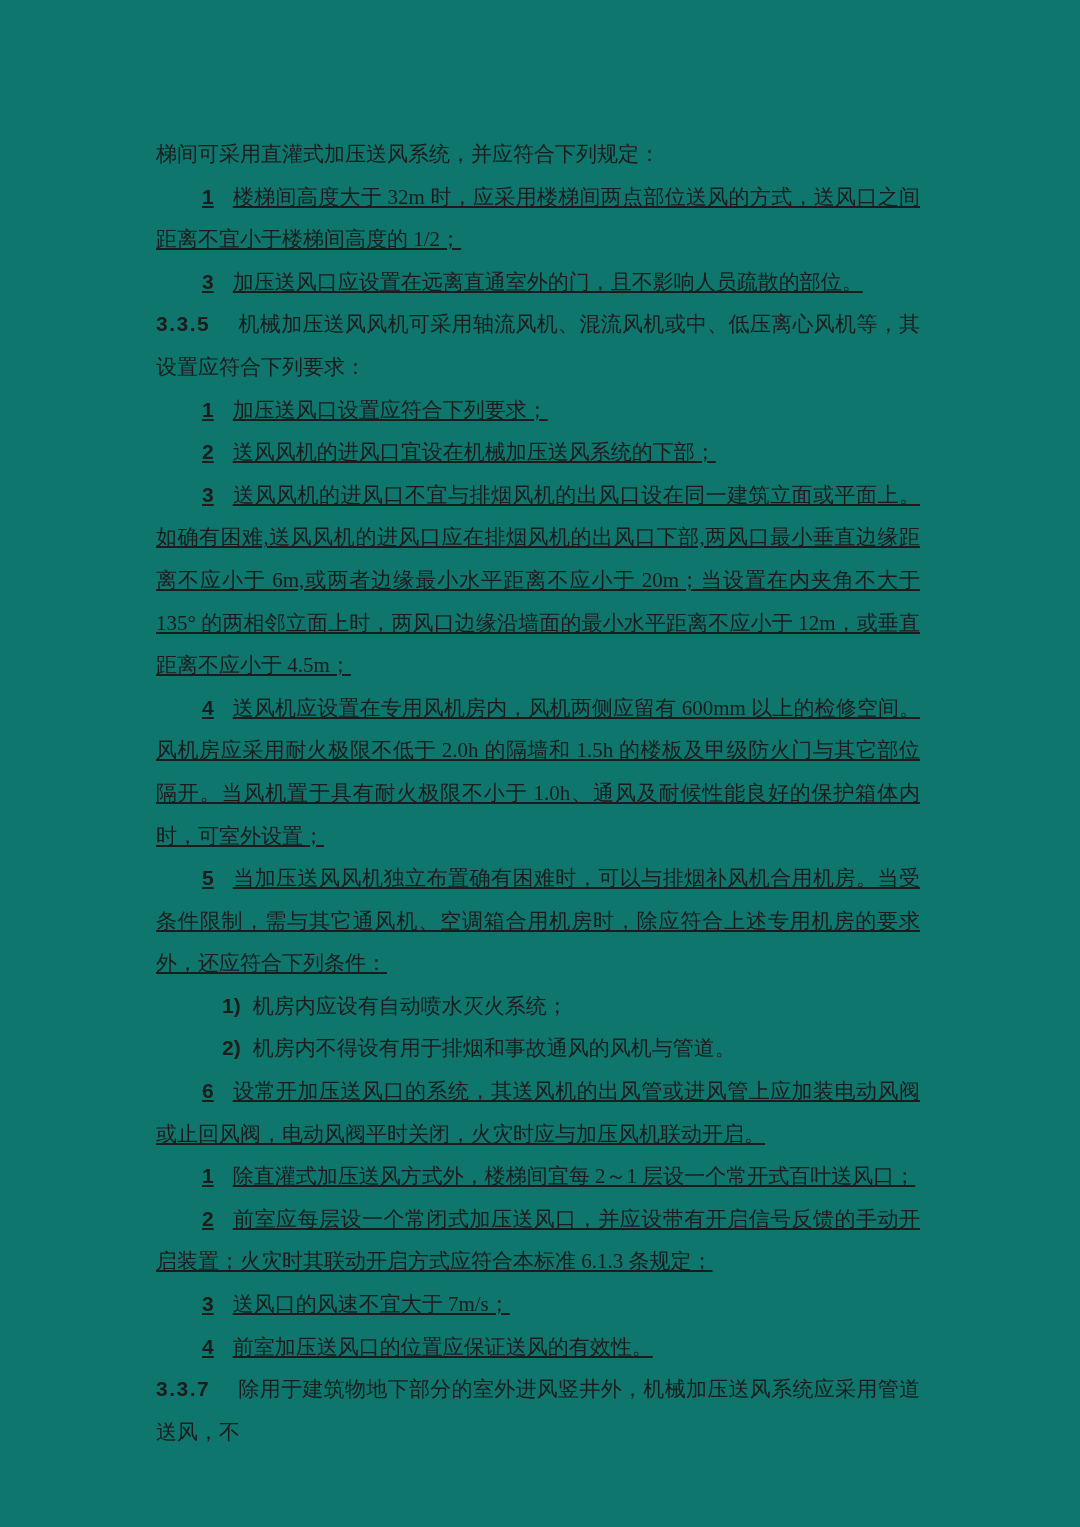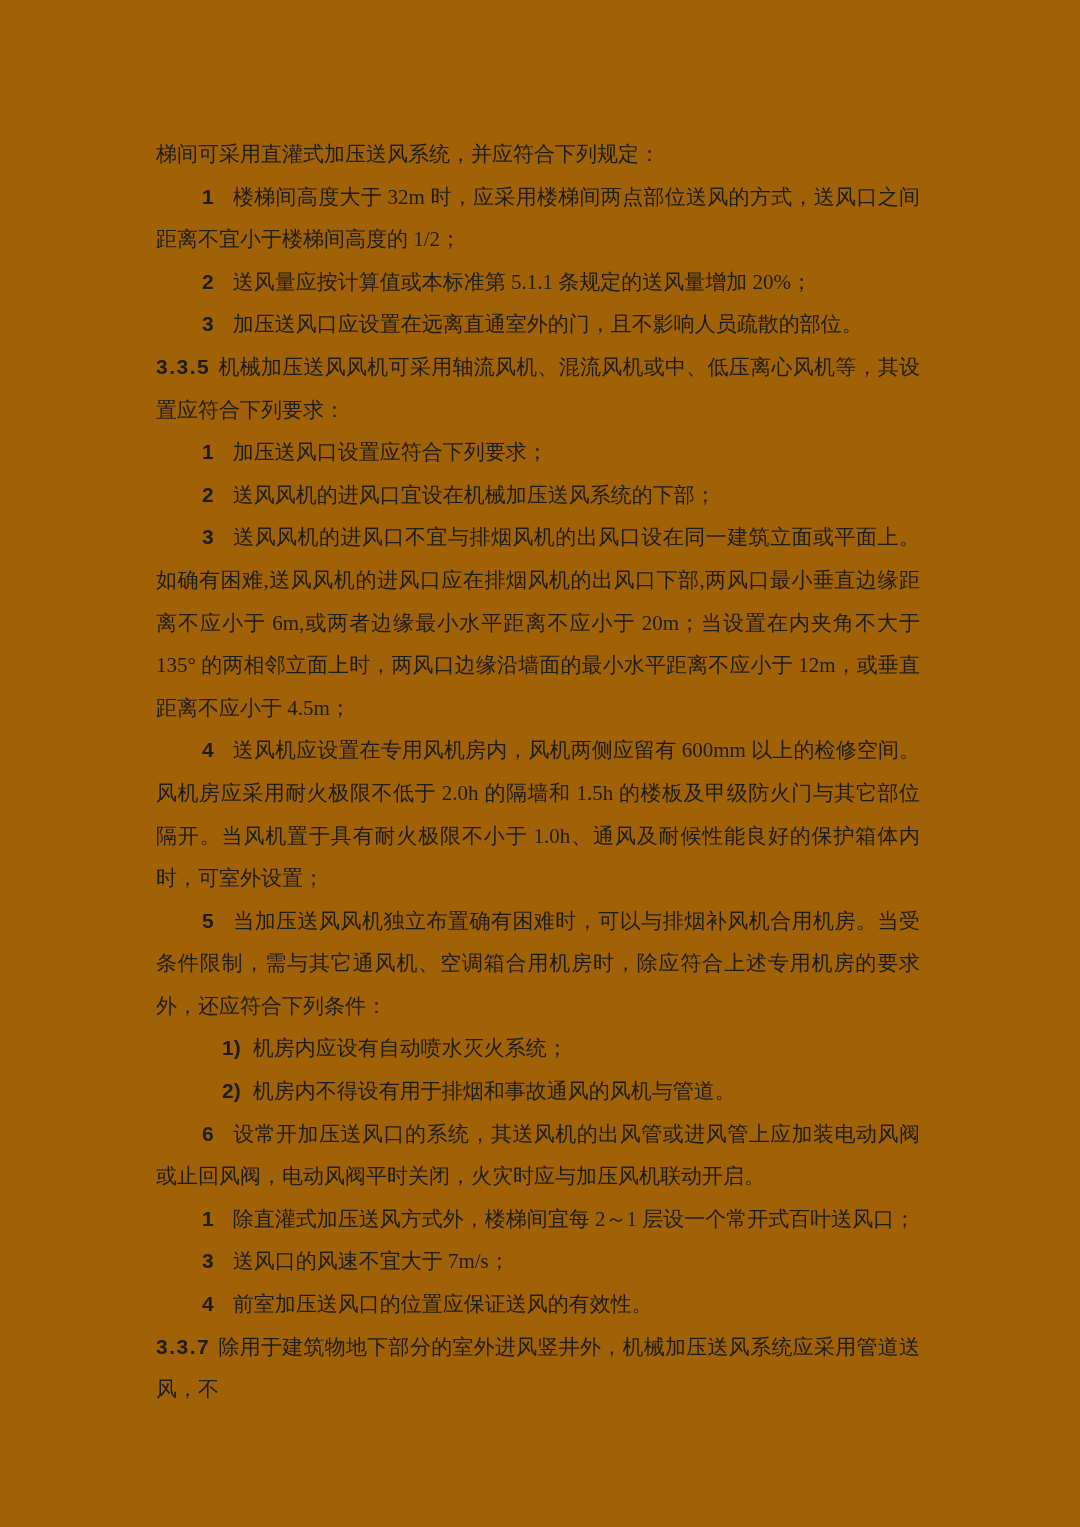--- a/index.html
+++ b/index.html
@@ -4,57 +4,56 @@
 <style>
   html, body {
     margin: 0;
     padding: 0;
     background: #ffffff;
   }
   .page {
     position: relative;
     width: 1080px;
     height: 1527px;
-    background: #a16207;
+    background: #0f766e;
     box-sizing: border-box;
     padding: 133px 160px 0 156px;
     overflow: hidden;
   }
   .doc {
     font-family: "Liberation Serif", "DejaVu Serif", serif;
     font-size: 21px;
     line-height: 42.6px;
     color: #1c1c1c;
     text-align: justify;
   }
   .doc p.block {
     margin: 0;
     padding: 0;
   }
-  .indent-item { text-indent: 46px; }
+  .indent-item { text-indent: 46px; text-decoration: underline; }
   .indent-sub  { text-indent: 66px; }
   .num {
     font-family: "Liberation Sans", "DejaVu Sans", sans-serif;
     font-weight: 700;
   }
-  .num-sec  { letter-spacing: 1.5px; margin-right: 8px; }
+  .num-sec  { letter-spacing: 1.5px; margin-right: 28px; }
   .num-item { margin-right: 19px; }
   .num-sub  { margin-right: 12px; }
 </style>
 </head>
 <body>
 
 <div class="page">
   <div class="doc">
 
     <p class="block"><span>梯间可采用直灌式加压送风系统，并应符合下列规定：</span></p>
 
     <p class="block indent-item"><span class="num num-item">1</span><span>楼梯间高度大于 32m 时，应采用楼梯间两点部位送风的方式，送风口之间距离不宜小于楼梯间高度的 1/2；</span></p>
 
-    <p class="block indent-item"><span class="num num-item">2</span><span>送风量应按计算值或本标准第 5.1.1 条规定的送风量增加 20%；</span></p>
 
     <p class="block indent-item"><span class="num num-item">3</span><span>加压送风口应设置在远离直通室外的门，且不影响人员疏散的部位。</span></p>
 
     <p class="block"><span class="num num-sec">3.3.5</span><span>机械加压送风风机可采用轴流风机、混流风机或中、低压离心风机等，其设置应符合下列要求：</span></p>
 
     <p class="block indent-item"><span class="num num-item">1</span><span>加压送风口设置应符合下列要求；</span></p>
 
     <p class="block indent-item"><span class="num num-item">2</span><span>送风风机的进风口宜设在机械加压送风系统的下部；</span></p>
 
     <p class="block indent-item"><span class="num num-item">3</span><span>送风风机的进风口不宜与排烟风机的出风口设在同一建筑立面或平面上。如确有困难,送风风机的进风口应在排烟风机的出风口下部,两风口最小垂直边缘距离不应小于 6m,或两者边缘最小水平距离不应小于 20m；当设置在内夹角不大于 135° 的两相邻立面上时，两风口边缘沿墙面的最小水平距离不应小于 12m，或垂直距离不应小于 4.5m；</span></p>
@@ -65,20 +64,21 @@
 
     <p class="block indent-sub"><span class="num num-sub">1)</span><span>机房内应设有自动喷水灭火系统；</span></p>
 
     <p class="block indent-sub"><span class="num num-sub">2)</span><span>机房内不得设有用于排烟和事故通风的风机与管道。</span></p>
 
     <p class="block indent-item"><span class="num num-item">6</span><span>设常开加压送风口的系统，其送风机的出风管或进风管上应加装电动风阀或止回风阀，电动风阀平时关闭，火灾时应与加压风机联动开启。</span></p>
 
 
     <p class="block indent-item"><span class="num num-item">1</span><span>除直灌式加压送风方式外，楼梯间宜每 2～1 层设一个常开式百叶送风口；</span></p>
 
+    <p class="block indent-item"><span class="num num-item">2</span><span>前室应每层设一个常闭式加压送风口，并应设带有开启信号反馈的手动开启装置；火灾时其联动开启方式应符合本标准 6.1.3 条规定；</span></p>
 
     <p class="block indent-item"><span class="num num-item">3</span><span>送风口的风速不宜大于 7m/s；</span></p>
 
     <p class="block indent-item"><span class="num num-item">4</span><span>前室加压送风口的位置应保证送风的有效性。</span></p>
 
     <p class="block"><span class="num num-sec">3.3.7</span><span>除用于建筑物地下部分的室外进风竖井外，机械加压送风系统应采用管道送风，不</span></p>
 
   </div>
 </div>
 

